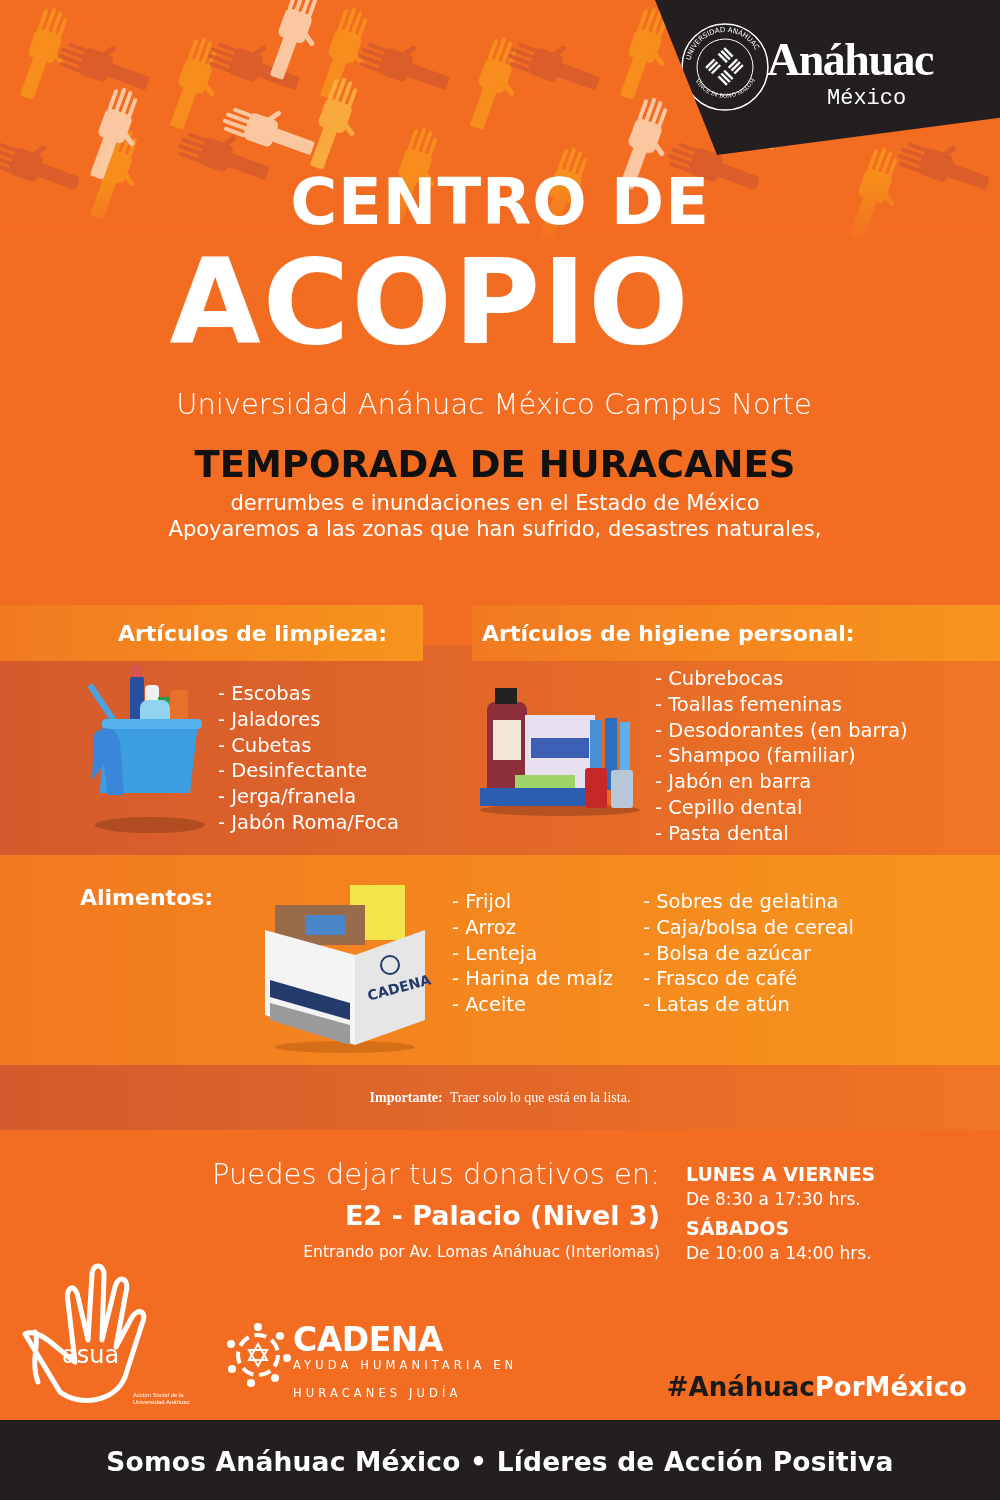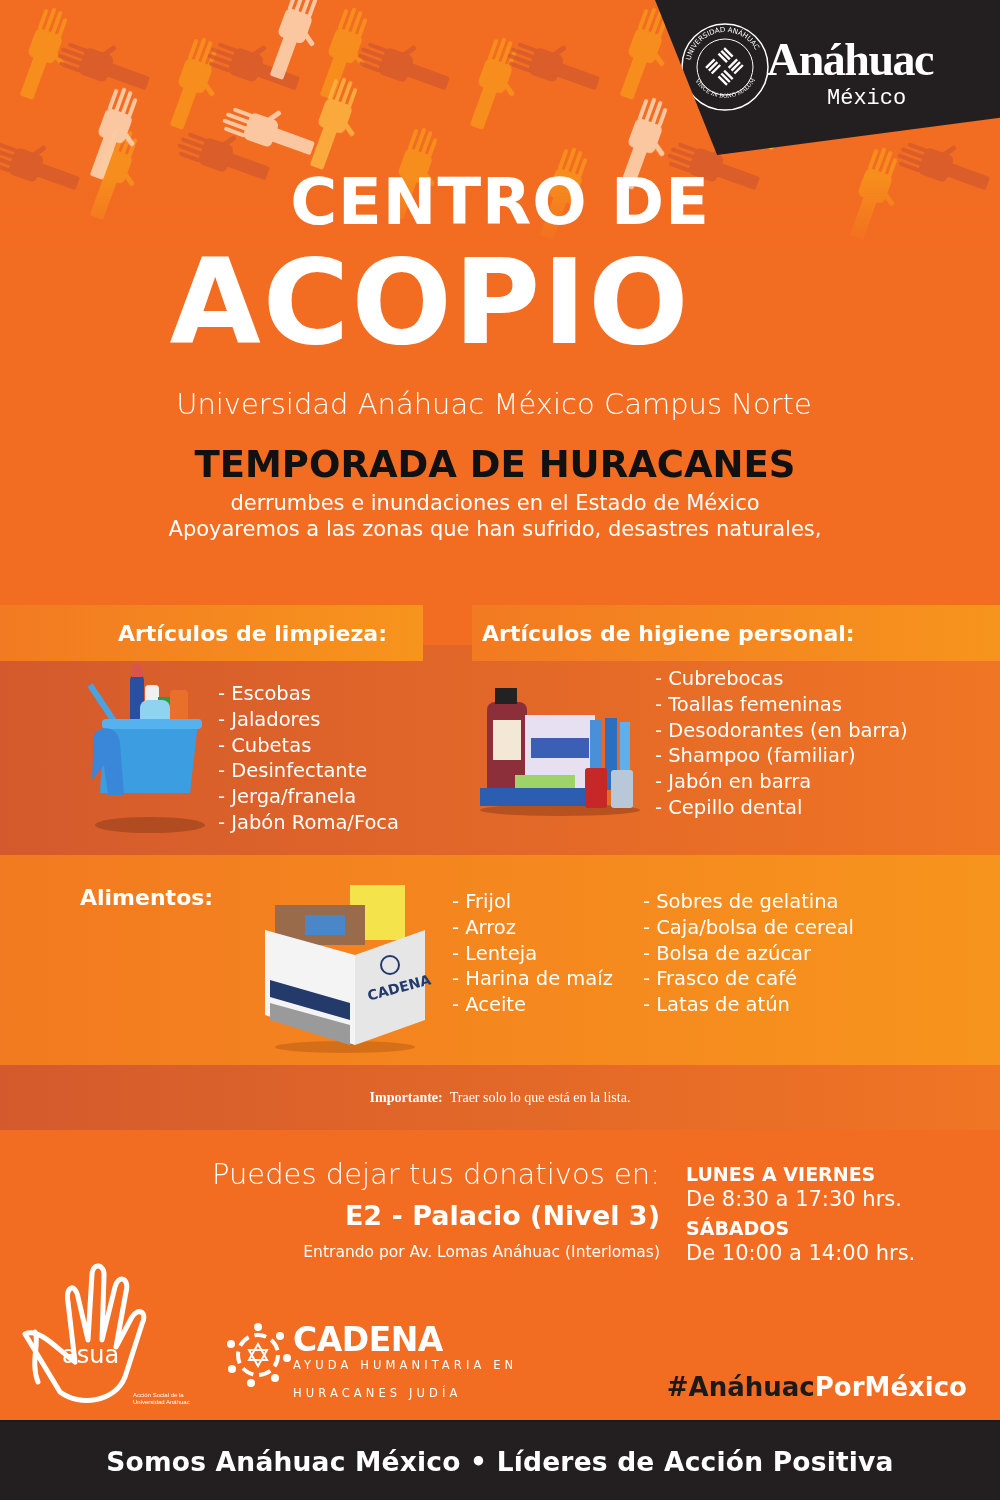--- a/index.html
+++ b/index.html
@@ -120,21 +120,21 @@
     .donate-place {
       position: absolute; left: 140px; width: 520px; top: 1200px; text-align: right;
       font-size: 27px; font-weight: bold; font-family: "DejaVu Sans", sans-serif;
     }
     .donate-access {
       position: absolute; left: 140px; width: 520px; top: 1243px; text-align: right;
       font-size: 15.5px; font-family: "DejaVu Sans", sans-serif;
     }
     .schedule { position: absolute; left: 686px; top: 1162px; font-family: "DejaVu Sans", sans-serif; }
     .schedule .day { font-weight: bold; font-size: 19px; line-height: 24px; }
-    .schedule .hrs { font-size: 21px; line-height: 26px; margin-bottom: 4px; }
+    .schedule .hrs { font-size: 17px; line-height: 26px; margin-bottom: 4px; }
 
     
     .asua { position: absolute; left: 20px; top: 1262px; width: 180px; height: 145px; }
     .asua-caption {
       position: absolute; left: 133px; top: 1392px; font-size: 6px; line-height: 7px; color: #fff;
     }
     .cadena-word {
       position: absolute; left: 293px; top: 1320px; font-family: "DejaVu Sans", sans-serif;
       font-weight: bold; font-size: 33px; letter-spacing: -0.5px; color: #fff;
     }
@@ -296,20 +296,21 @@
     <rect x="136" y="90" width="22" height="38" rx="3" fill="#b8c8d8"></rect>
   </svg>
 
   <ul class="list" style="left:655px; top:666px;">
     <li>- Cubrebocas</li>
     <li>- Toallas femeninas</li>
     <li>- Desodorantes (en barra)</li>
     <li>- Shampoo (familiar)</li>
     <li>- Jabón en barra</li>
     <li>- Cepillo dental</li>
+    <li>- Pasta dental</li>
   </ul>
 
   <div class="alimentos-label">Alimentos:</div>
 
   <svg class="img-box" style="left:255px; top:885px;" width="180" height="170" viewBox="0 0 180 170">
     <ellipse cx="90" cy="162" rx="70" ry="6" fill="#a8500f" opacity="0.4"></ellipse>
     <rect x="95" y="0" width="55" height="55" fill="#f5e34b"></rect>
     <rect x="20" y="20" width="90" height="40" fill="#9a6b4a"></rect>
     <rect x="50" y="30" width="40" height="20" fill="#4a86c8"></rect>
     <polygon points="10,45 100,70 100,160 10,130" fill="#f4f4f4"></polygon>

